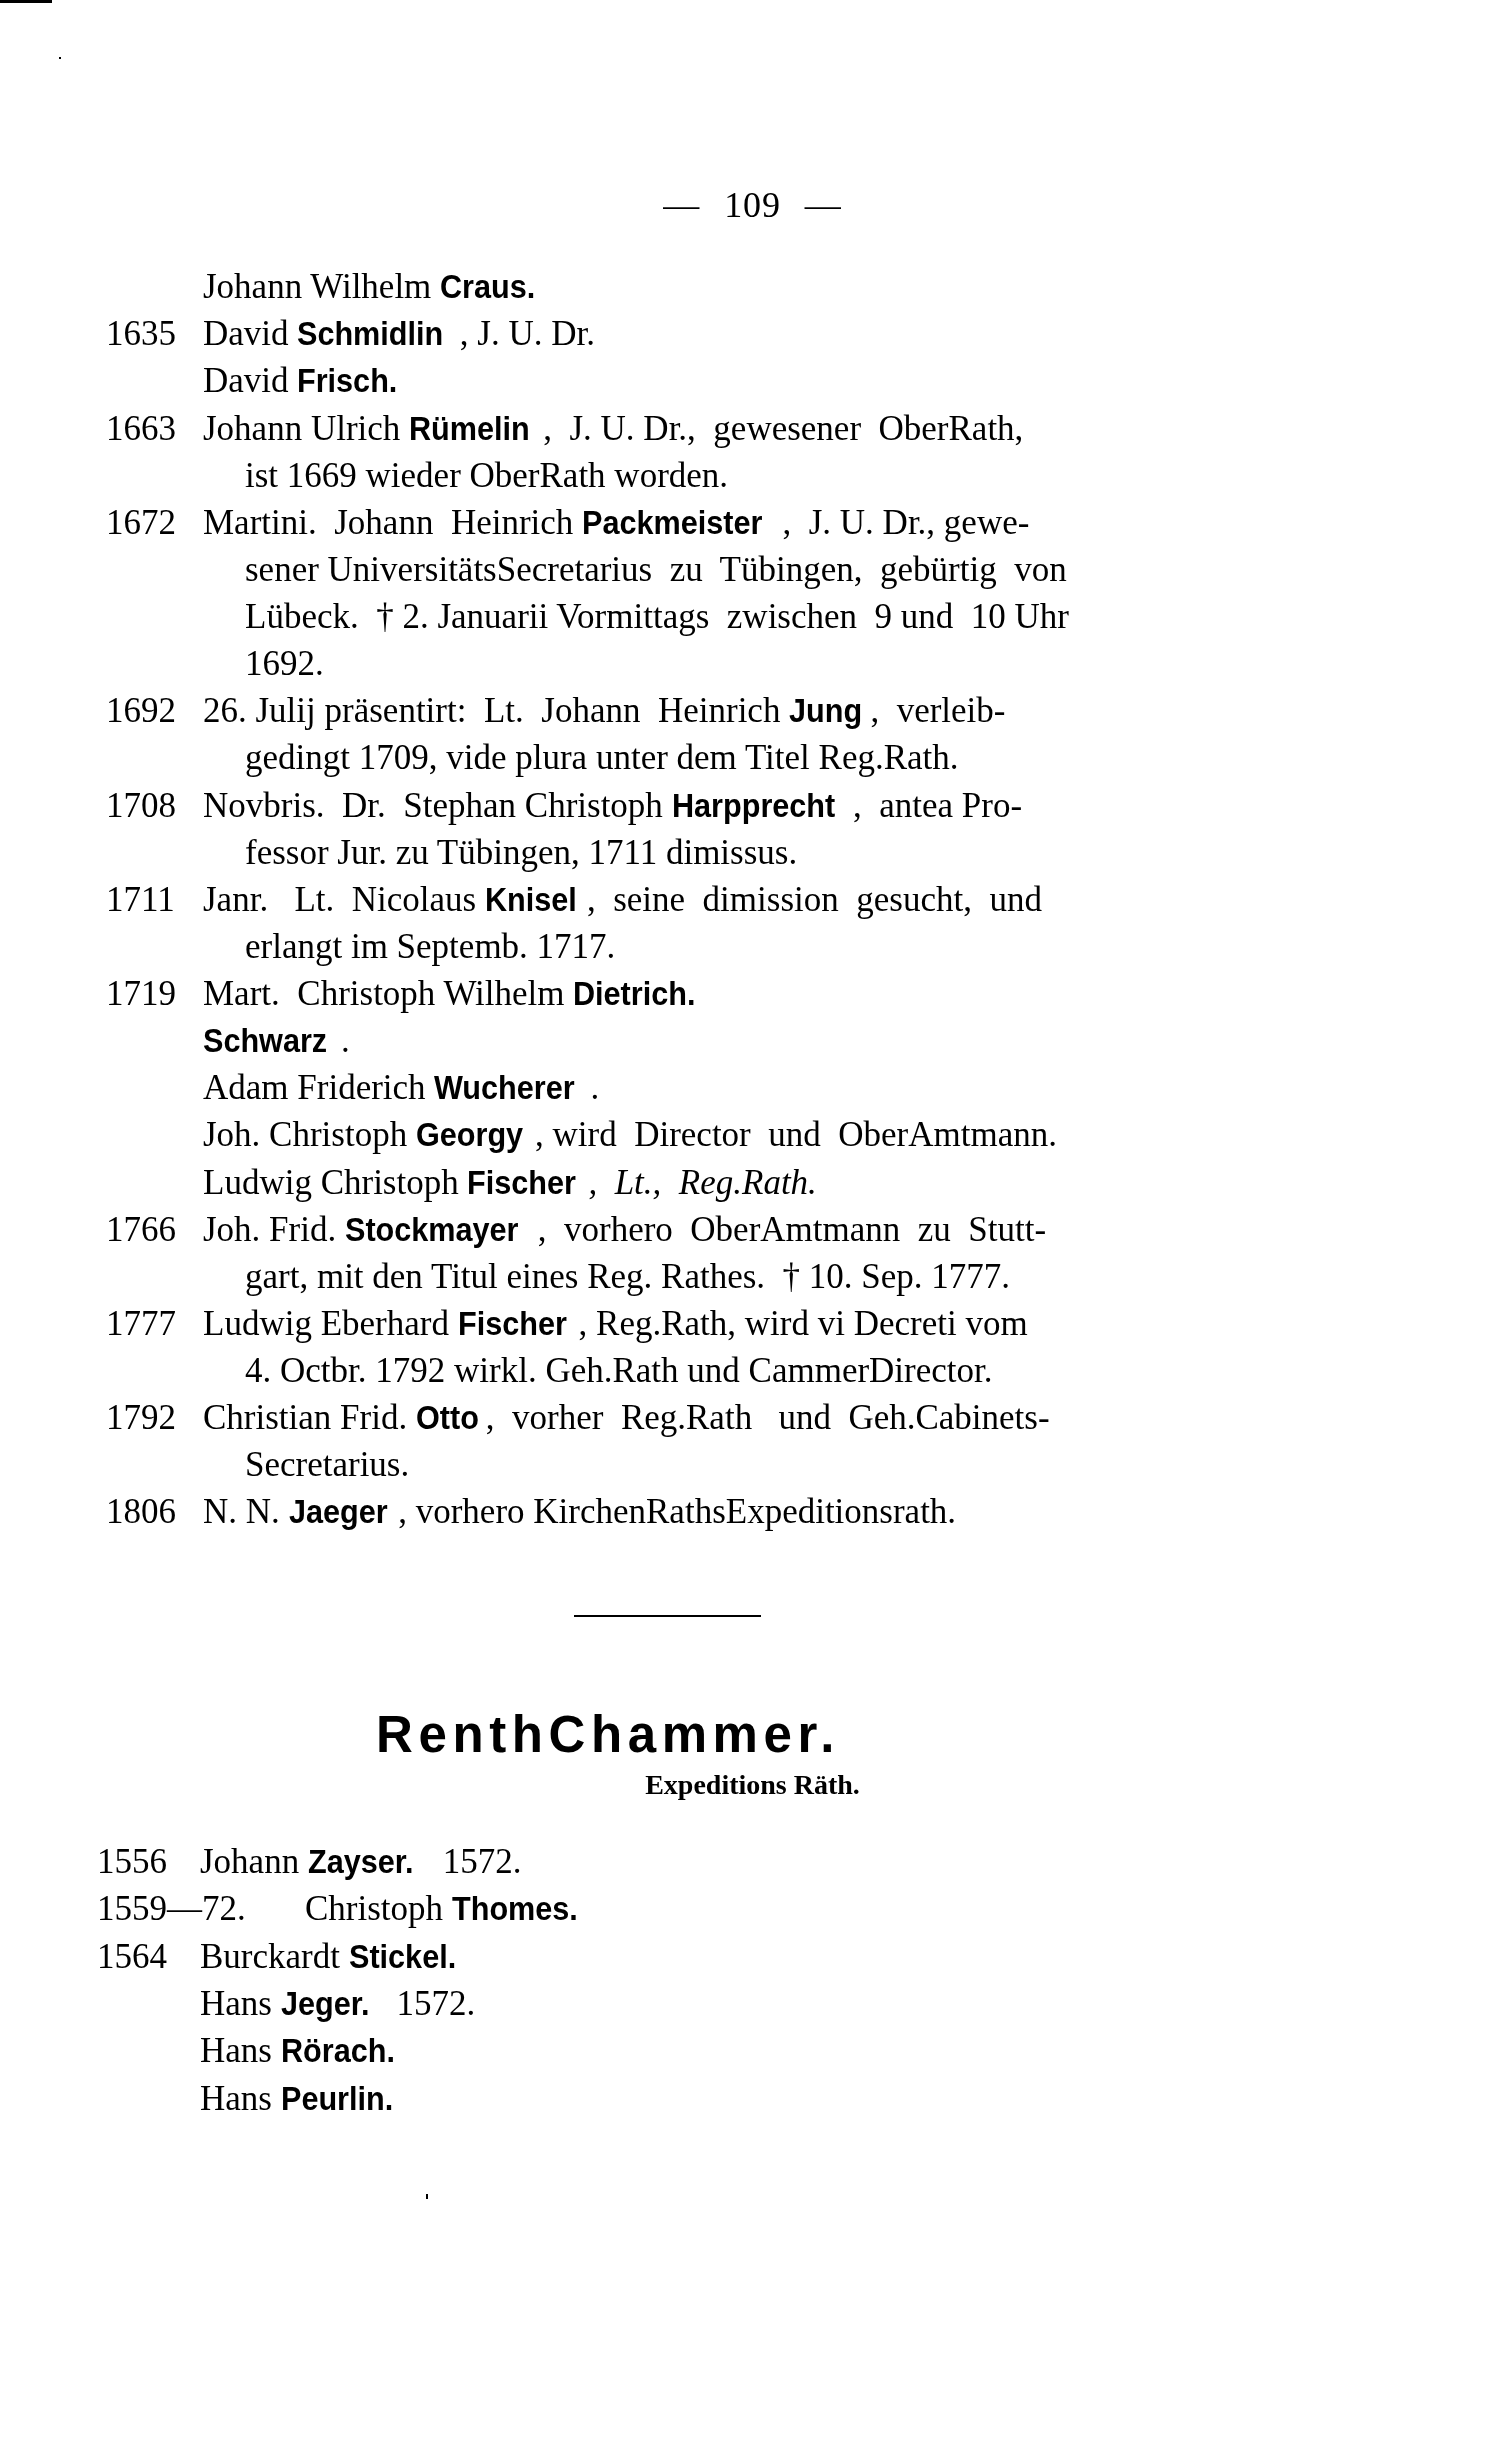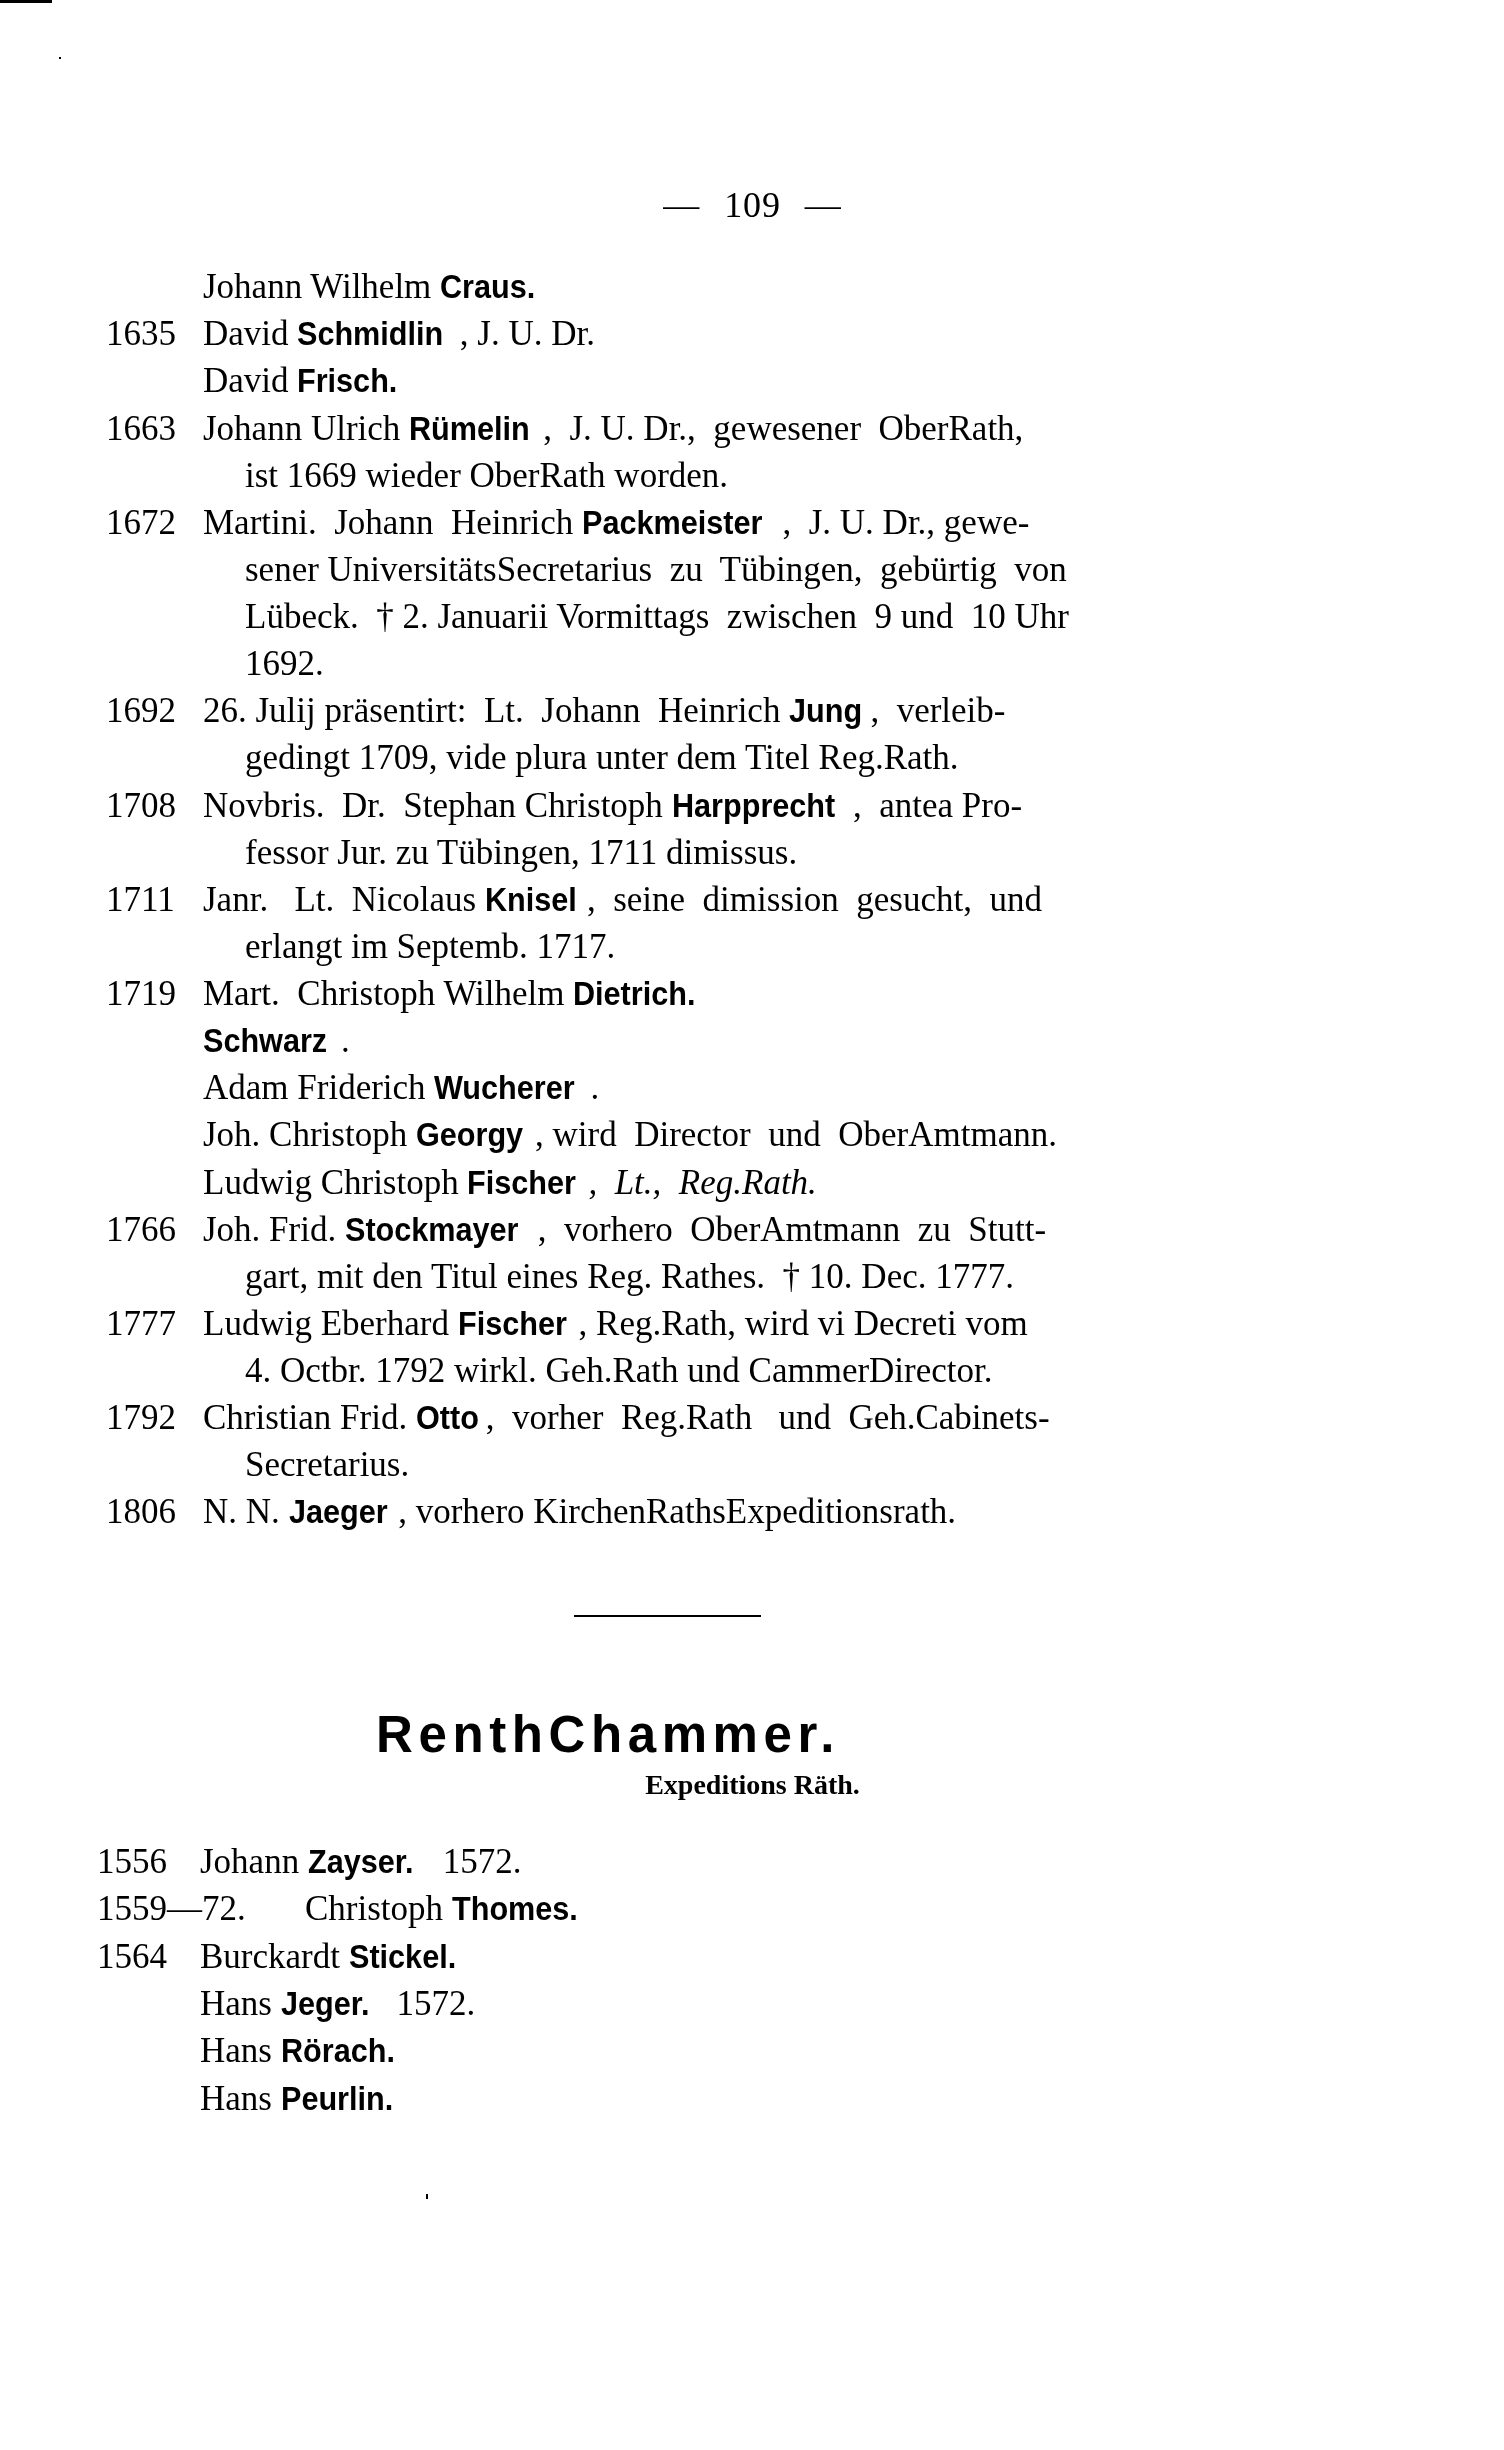--- a/index.html
+++ b/index.html
@@ -90,21 +90,21 @@
       <span style="position: absolute; left: 97px;"><span style="white-space: pre;">Joh. Christoph </span><span class="surname">Georgy</span><span style="white-space: pre;">, wird  Director  und  OberAmtmann.</span></span>
     </div>
     <div class="line" style="top: 1161px; left: 106px;">
       <span class="year"></span>
       <span style="position: absolute; left: 97px;"><span style="white-space: pre;">Ludwig Christoph </span><span class="surname">Fischer</span><span style="white-space: pre; font-style: italic;">,  Lt.,  Reg.Rath.</span></span>
     </div>
     <div class="line" style="top: 1208px; left: 106px;">
       <span class="year">1766</span>
       <span style="position: absolute; left: 97px;"><span style="white-space: pre;">Joh. Frid. </span><span class="surname">Stockmayer</span><span style="white-space: pre;">,  vorhero  OberAmtmann  zu  Stutt-</span></span>
     </div>
-    <div class="line" style="top: 1255px; left: 245px; white-space: pre;">gart, mit den Titul eines Reg. Rathes.  † 10. Dec. 1777.</div>
+    <div class="line" style="top: 1255px; left: 245px; white-space: pre;">gart, mit den Titul eines Reg. Rathes.  † 10. Sep. 1777.</div>
     <div class="line" style="top: 1302px; left: 106px;">
       <span class="year">1777</span>
       <span style="position: absolute; left: 97px;"><span style="white-space: pre;">Ludwig Eberhard </span><span class="surname">Fischer</span><span style="white-space: pre;">, Reg.Rath, wird vi Decreti vom</span></span>
     </div>
     <div class="line" style="top: 1349px; left: 245px; white-space: pre;">4. Octbr. 1792 wirkl. Geh.Rath und CammerDirector.</div>
     <div class="line" style="top: 1396px; left: 106px;">
       <span class="year">1792</span>
       <span style="position: absolute; left: 97px;"><span style="white-space: pre;">Christian Frid. </span><span class="surname">Otto</span><span style="white-space: pre;">,  vorher  Reg.Rath   und  Geh.Cabinets-</span></span>
     </div>
     <div class="line" style="top: 1443px; left: 245px; white-space: pre;">Secretarius.</div>

